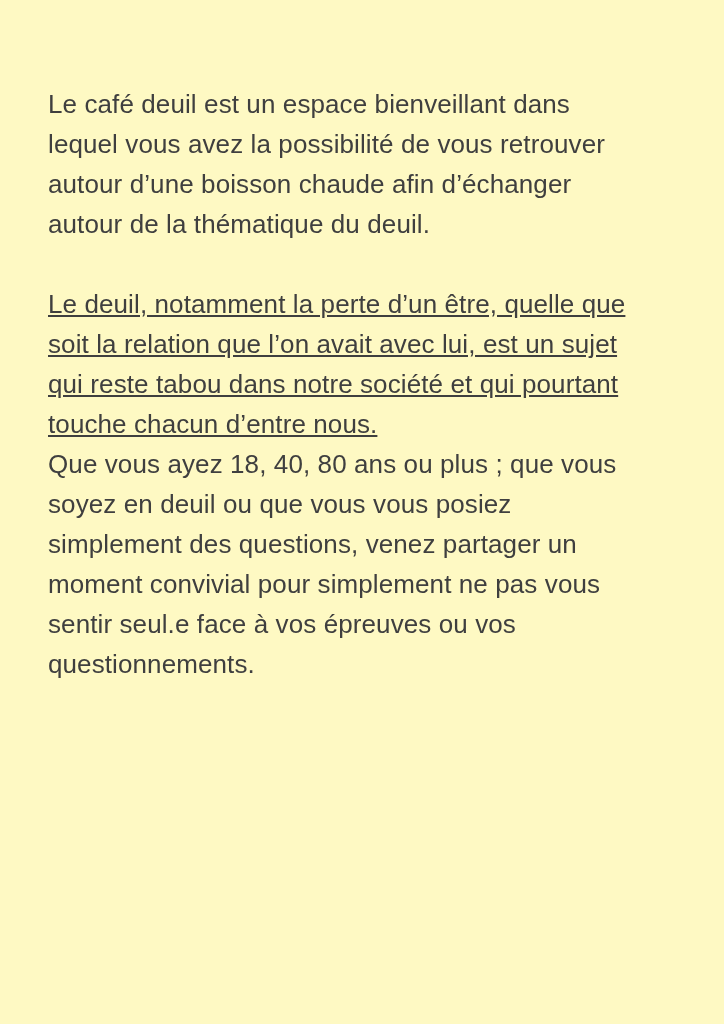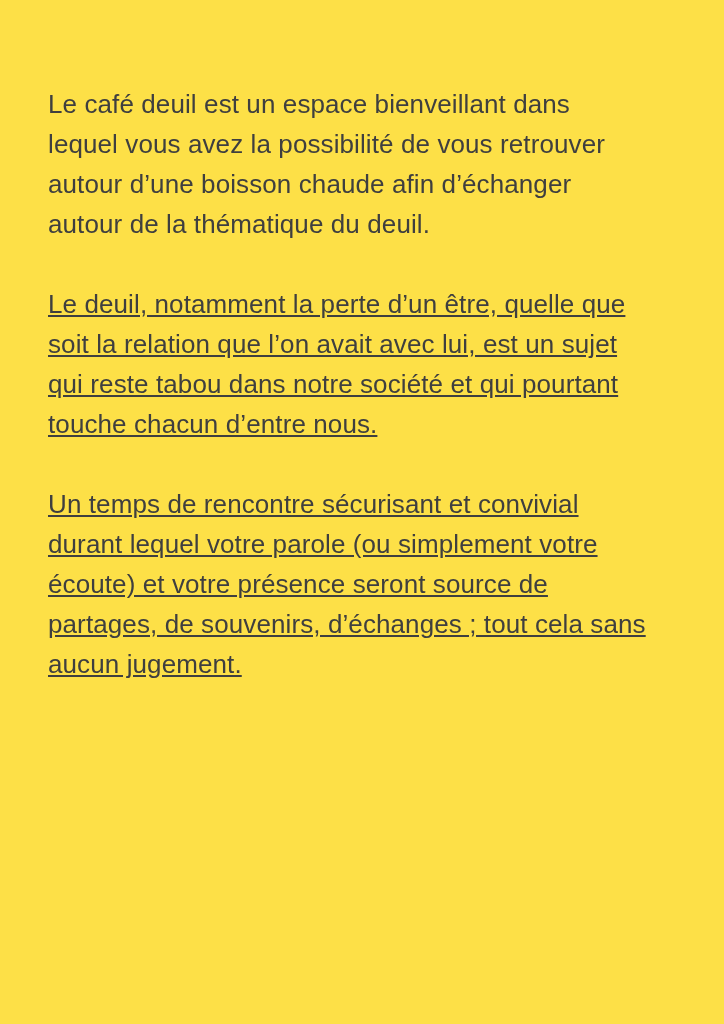--- a/index.html
+++ b/index.html
@@ -4,21 +4,21 @@
 <style>
   html, body {
     margin: 0;
     padding: 0;
     background: #ffffff;
   }
   .page {
     width: 724px;
     height: 1024px;
     box-sizing: border-box;
-    background: #fde047;
+    background: #fef9c3;
     padding: 84px 44px 0 48px;
     font-family: "Liberation Sans", "DejaVu Sans", sans-serif;
     font-weight: 300;
     color: #3f3f3f;
     overflow: hidden;
   }
   .para {
     margin: 0;
     font-size: 26px;
     line-height: 40px;
@@ -37,19 +37,20 @@
   <p class="para">Le café deuil est un espace bienveillant dans
 lequel vous avez la possibilité de vous retrouver
 autour d’une boisson chaude afin d’échanger
 autour de la thématique du deuil.</p>
 
   <p class="para para-gap">Le deuil, notamment la perte d’un être, quelle que
 soit la relation que l’on avait avec lui, est un sujet
 qui reste tabou dans notre société et qui pourtant
 touche chacun d’entre nous.</p>
 
+  <p class="para">Que vous ayez 18, 40, 80 ans ou plus ; que vous
+soyez en deuil ou que vous vous posiez
+simplement des questions, venez partager un
+moment convivial pour simplement ne pas vous
+sentir seul.e face à vos épreuves ou vos
+questionnements.</p>
 
-  <p class="para para-gap">Un temps de rencontre sécurisant et convivial
-durant lequel votre parole (ou simplement votre
-écoute) et votre présence seront source de
-partages, de souvenirs, d’échanges ; tout cela sans
-aucun jugement.</p>
 </div>
 
 </body></html>

